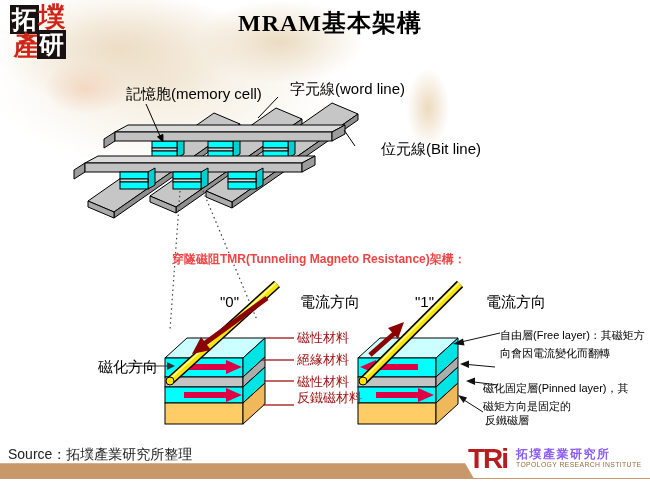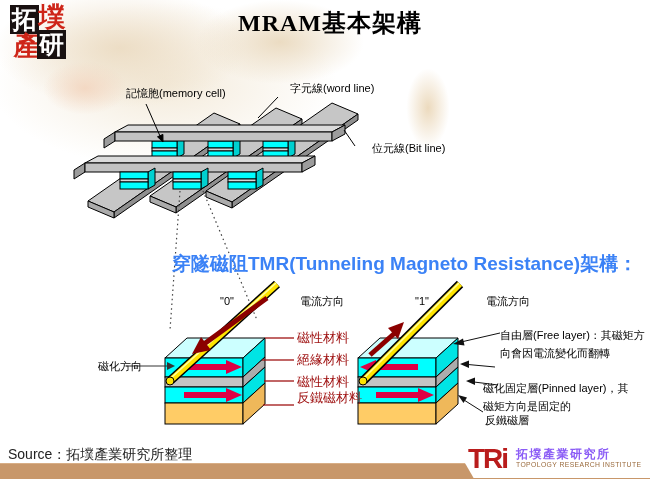--- a/index.html
+++ b/index.html
@@ -16,22 +16,22 @@
       radial-gradient(ellipse 230px 110px at 165px 85px, rgba(241,230,210,.8) 0%, rgba(241,230,210,0) 75%);}
   
   .seal{left:6px;top:0;width:66px;height:62px;z-index:3;font-family:"Liberation Serif","DejaVu Serif",serif;}
   .seal .sq{position:absolute;width:29px;height:29px;background:#191111;color:#fff;
             font-size:25px;line-height:29px;text-align:center;font-weight:bold;}
   .seal .rc{position:absolute;width:30px;height:30px;color:#CE2518;
             font-size:27px;line-height:30px;text-align:center;font-weight:bold;}
   .title{left:180px;top:7px;width:300px;text-align:center;z-index:3;
          font-family:"Liberation Serif","DejaVu Serif",serif;font-weight:bold;font-size:24px;letter-spacing:1px;color:#000;}
   svg.overlay{left:0;top:0;z-index:2;}
-  .lbl{z-index:3;font-size:11px;line-height:13px;color:#000;white-space:nowrap;padding-left:24px;}
-  .tmr-heading{left:172px;top:251px;z-index:3;font-size:19px;font-weight:bold;white-space:nowrap;color:#3b82f6;}
+  .lbl{z-index:3;font-size:15px;line-height:13px;color:#000;white-space:nowrap;padding-left:24px;}
+  .tmr-heading{left:172px;top:251px;z-index:3;font-size:12px;font-weight:bold;white-space:nowrap;color:#ef4444;}
   .mat{z-index:3;font-size:13px;line-height:12px;color:#A01414;white-space:nowrap;}
   .ann{z-index:3;font-size:11px;line-height:18px;color:#000;white-space:pre-line;}
   .source{left:8px;top:446px;z-index:3;font-size:14px;color:#222;}
   .footer-bar{left:0;top:463px;width:650px;height:15px;background:#C8976A;z-index:1;
               border-top:1px solid #D8AE86;}
   .logo-notch{right:0;top:444px;width:196px;height:34px;background:#fff;z-index:2;
               clip-path:polygon(0 0,100% 0,100% 100%,10% 100%);}
   .tri-mark{left:468px;top:443px;z-index:3;font-size:28px;font-weight:800;color:#b91c1c;
             letter-spacing:-2px;font-family:Liberation Sans, sans-serif;}
   .tri-zh{left:516px;top:446px;z-index:3;font-size:12px;font-weight:bold;color:#8b5cf6;letter-spacing:1.5px;white-space:nowrap;}
@@ -214,21 +214,21 @@
         <line x1="498" y1="385" x2="474" y2="382"></line>
         <polygon points="466,381 475,377.5 475,385" stroke="none"></polygon>
         <line x1="483" y1="412" x2="464" y2="400"></line>
         <polygon points="458,395 467,397.5 463.5,403" stroke="none"></polygon>
       </g>
     </g>
   </svg>
 
   <div class="abs lbl" style="left:102px;top:87px">記憶胞(memory cell)</div>
   <div class="abs lbl" style="left:266px;top:82px">字元線(word line)</div>
-  <div class="abs lbl" style="left:348px;top:142px">位元線(Bit line)</div>
+  <div class="abs lbl" style="left:357px;top:142px">位元線(Bit line)</div>
 
   <div class="abs tmr-heading">穿隧磁阻TMR(Tunneling Magneto Resistance)架構：</div>
 
   <div class="abs lbl" style="left:196px;top:295px">"0"</div>
   <div class="abs lbl" style="left:276px;top:295px">電流方向</div>
   <div class="abs lbl" style="left:74px;top:360px">磁化方向</div>
   <div class="abs mat" style="left:297px;top:332px">磁性材料</div>
   <div class="abs mat" style="left:297px;top:354px">絕緣材料</div>
   <div class="abs mat" style="left:297px;top:376px">磁性材料</div>
   <div class="abs mat" style="left:297px;top:392px">反鐵磁材料</div>

